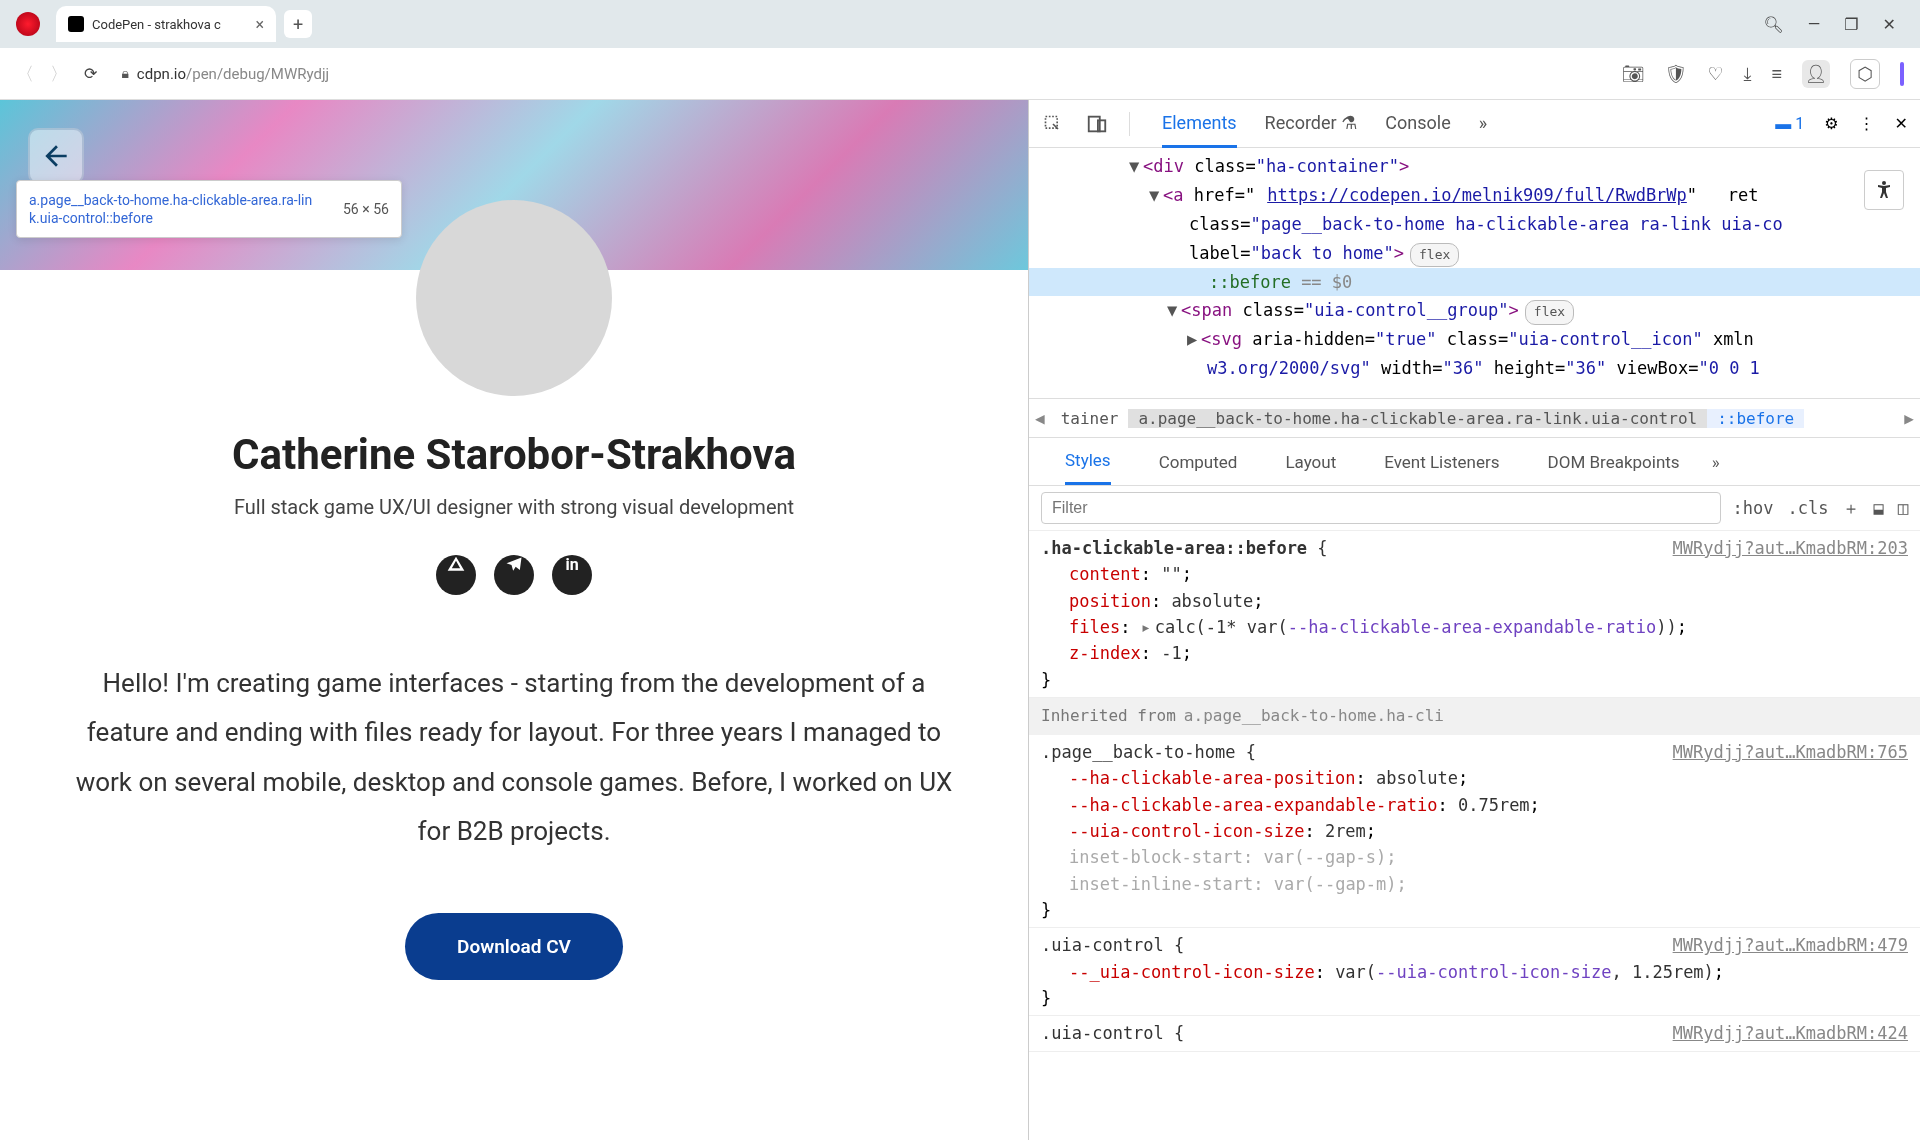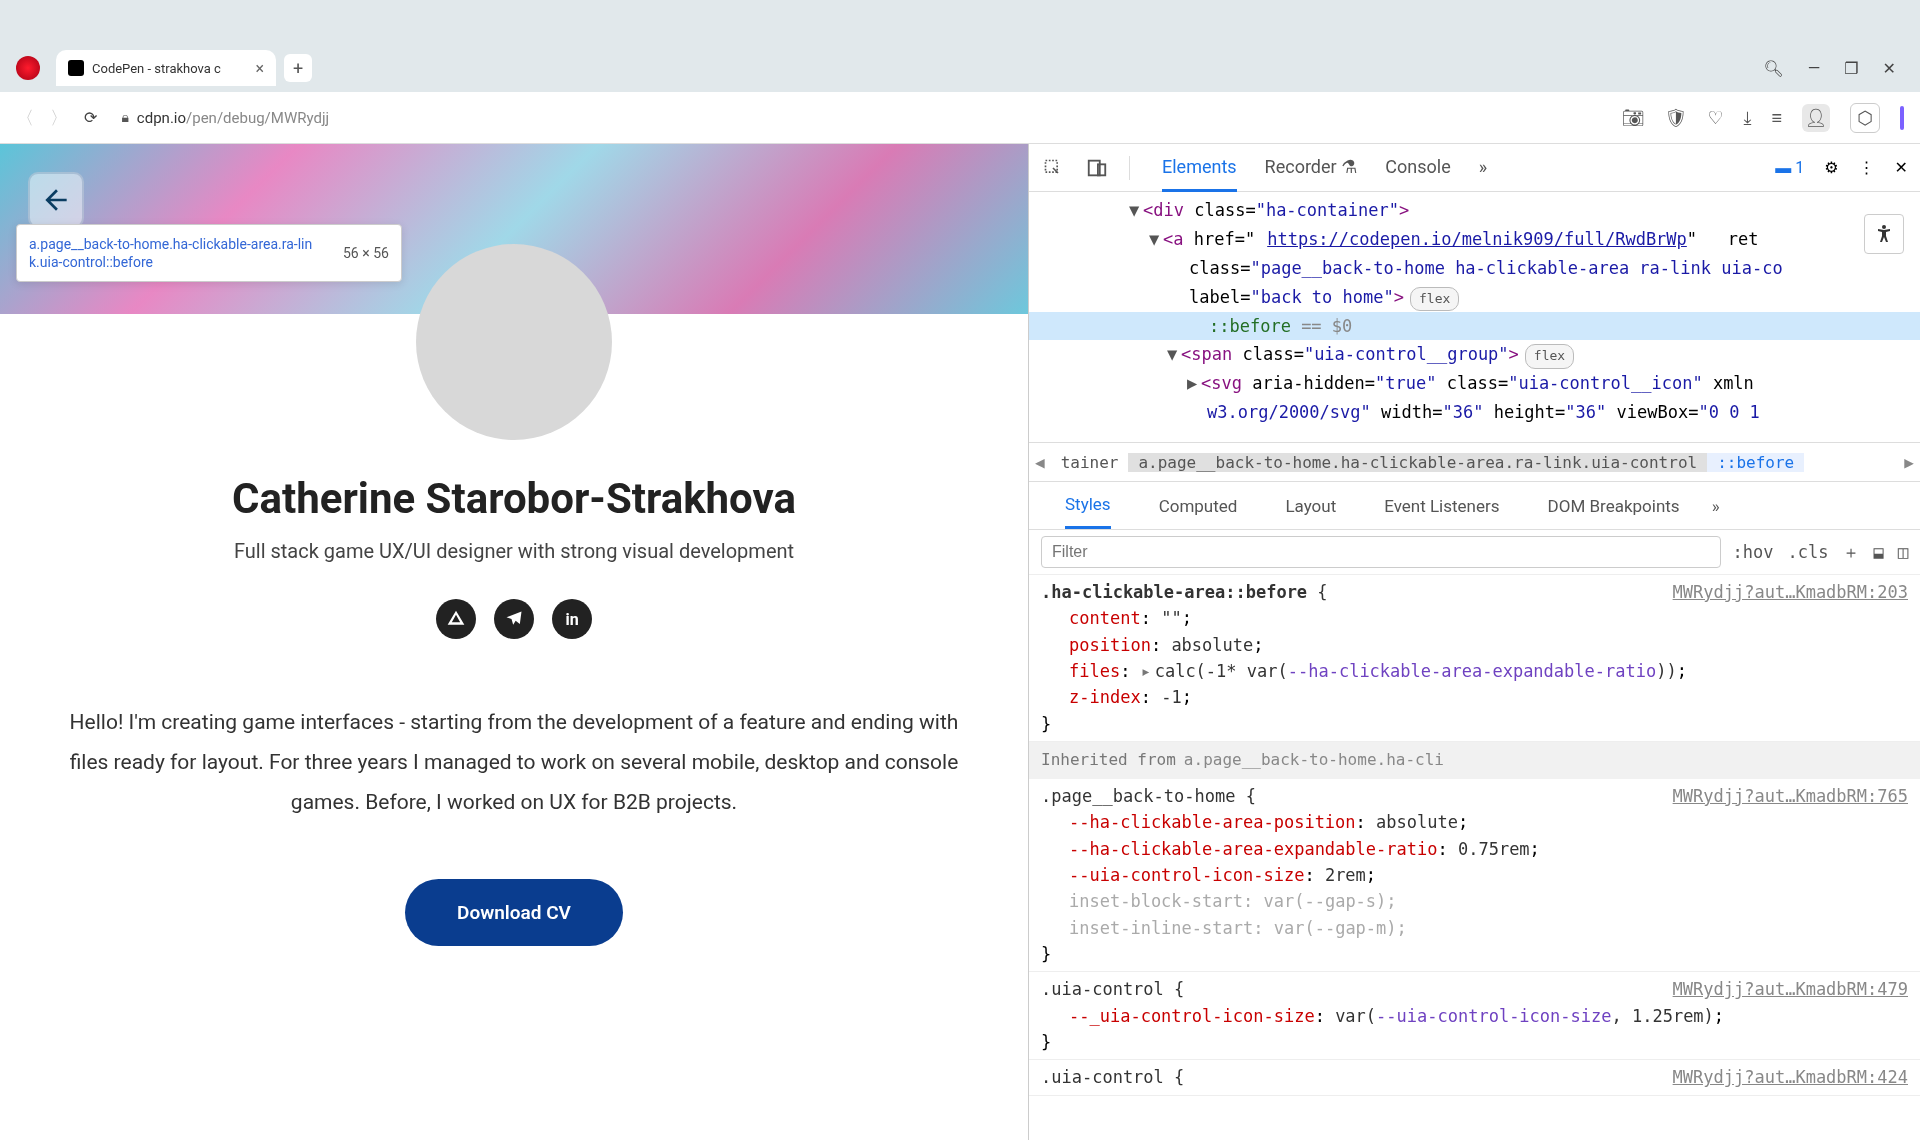--- a/index.html
+++ b/index.html
@@ -1,19 +1,19 @@
 <!DOCTYPE html>
 <html><head>
 <meta charset="utf-8">
 <style>
 * { box-sizing: border-box; margin: 0; padding: 0; }
 body { font-family: -apple-system, BlinkMacSystemFont, "Segoe UI", Roboto, sans-serif; background: #e1e8eb; overflow: hidden; width: 1920px; height: 1140px; }
 
 
-.browser-chrome { background: #e1e8eb; height: 100px; margin-top: 44px; }
+.browser-chrome { background: #e1e8eb; height: 100px; }
 .tab-strip { display: flex; align-items: center; height: 48px; padding: 0 8px; gap: 8px; }
 .opera-logo { width: 24px; height: 24px; border-radius: 50%; background: radial-gradient(circle, #ff1b2d 0%, #a70014 100%); margin: 0 8px; }
 .tab { display: flex; align-items: center; background: #fff; border-radius: 10px 10px 0 0; padding: 6px 12px; gap: 8px; height: 36px; min-width: 220px; position: relative; }
 .tab-favicon { width: 16px; height: 16px; background: #000; border-radius: 3px; }
 .tab-title { font-size: 13px; color: #333; flex: 1; white-space: nowrap; overflow: hidden; text-overflow: ellipsis; }
 .tab-close { color: #666; font-size: 16px; cursor: pointer; }
 .new-tab-btn { width: 28px; height: 28px; border-radius: 6px; background: #fff; display: flex; align-items: center; justify-content: center; font-size: 18px; color: #555; cursor: pointer; }
 .window-controls { margin-left: auto; display: flex; gap: 24px; padding-right: 16px; color: #444; }
 .window-controls span { cursor: pointer; font-size: 16px; }
 
@@ -43,22 +43,22 @@
 .back-btn svg { fill: #0a3d62; }
 .inspect-tooltip { position: absolute; top: 80px; left: 16px; background: #fff; border: 1px solid #ccc; border-radius: 4px; padding: 10px 12px; font-size: 14px; color: #3367d6; box-shadow: 0 2px 8px rgba(0,0,0,0.1); display: flex; align-items: center; gap: 24px; z-index: 10; }
 .inspect-tooltip .dims { color: #555; white-space: nowrap; }
 .inspect-tooltip .selector { max-width: 290px; word-break: break-all; line-height: 1.3; }
 
 .avatar { width: 196px; height: 196px; border-radius: 50%; background: #d8d8d8; position: absolute; top: 100px; left: 50%; transform: translateX(-50%); }
 .profile-area { text-align: center; padding-top: 160px; }
 .profile-name { font-size: 42px; font-weight: 700; color: #222; margin-bottom: 16px; }
 .profile-tagline { font-size: 20px; color: #444; margin-bottom: 36px; }
 .social-icons { display: flex; justify-content: center; gap: 18px; margin-bottom: 64px; }
-.social-icon { width: 40px; height: 40px; border-radius: 50%; background: #222; display: flex; align-items: center; justify-content: center; color: #fff; font-weight: bold; }
-.bio-text { font-size: 21px; line-height: 1.9; color: #333; max-width: 940px; margin: 0 auto 56px; padding: 0 20px; }
+.social-icon { width: 40px; height: 40px; border-radius: 50%; background: #222; display: flex; align-items: flex-start; justify-content: center; color: #fff; font-weight: bold; }
+.bio-text { font-size: 26px; line-height: 1.9; color: #333; max-width: 940px; margin: 0 auto 56px; padding: 0 20px; }
 .download-btn { display: inline-block; background: #0a3d8f; color: #fff; font-size: 19px; font-weight: 600; padding: 22px 52px; border-radius: 40px; cursor: pointer; }
 
 
 .dt-toolbar { display: flex; align-items: center; height: 48px; border-bottom: 1px solid #ddd; padding: 0 12px; gap: 20px; }
 .dt-tool-icon { width: 24px; height: 24px; display: flex; align-items: center; justify-content: center; color: #555; cursor: pointer; font-size: 18px; }
 .dt-tabs { display: flex; gap: 28px; margin-left: 12px; }
 .dt-tab { font-size: 18px; color: #555; cursor: pointer; padding: 12px 0; }
 .dt-tab.active { color: #1a73e8; border-bottom: 3px solid #1a73e8; }
 .dt-toolbar-right { margin-left: auto; display: flex; gap: 20px; align-items: center; }
 .issues-badge { display: flex; align-items: center; gap: 4px; color: #1a73e8; }

